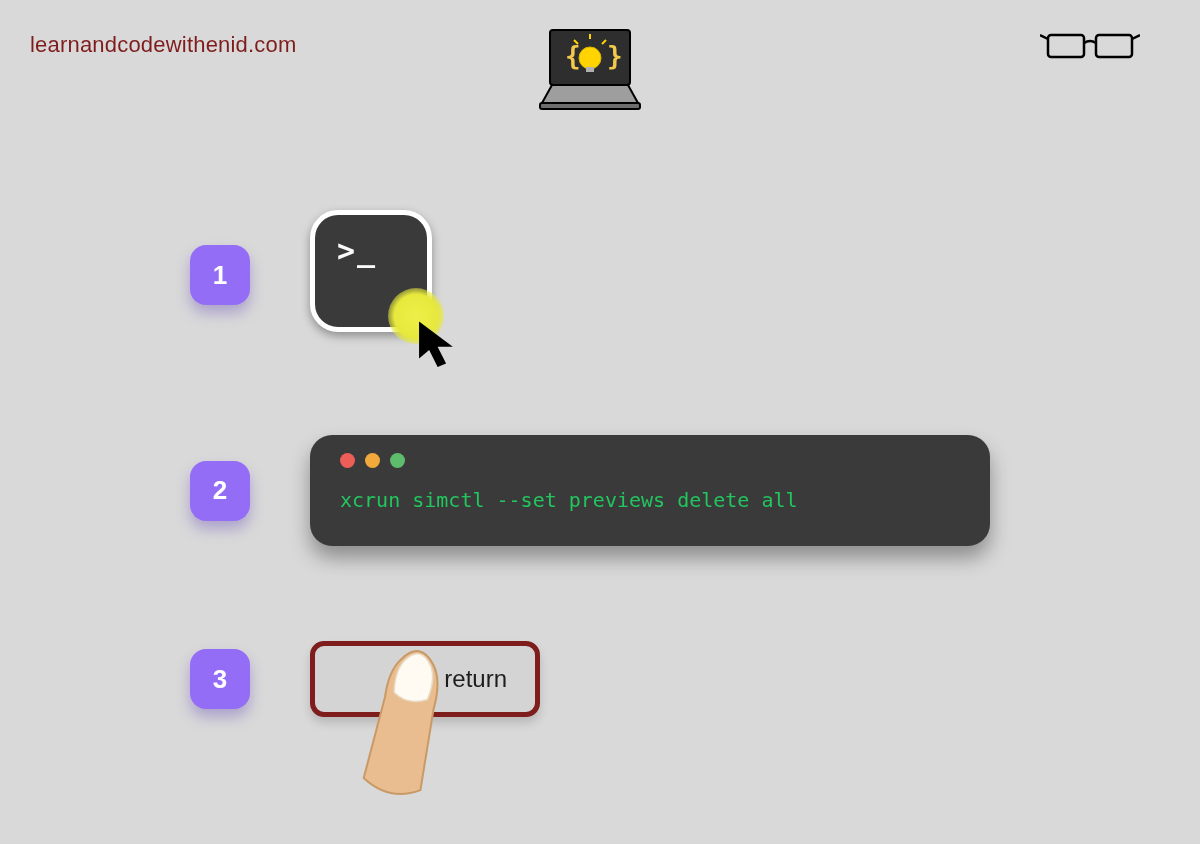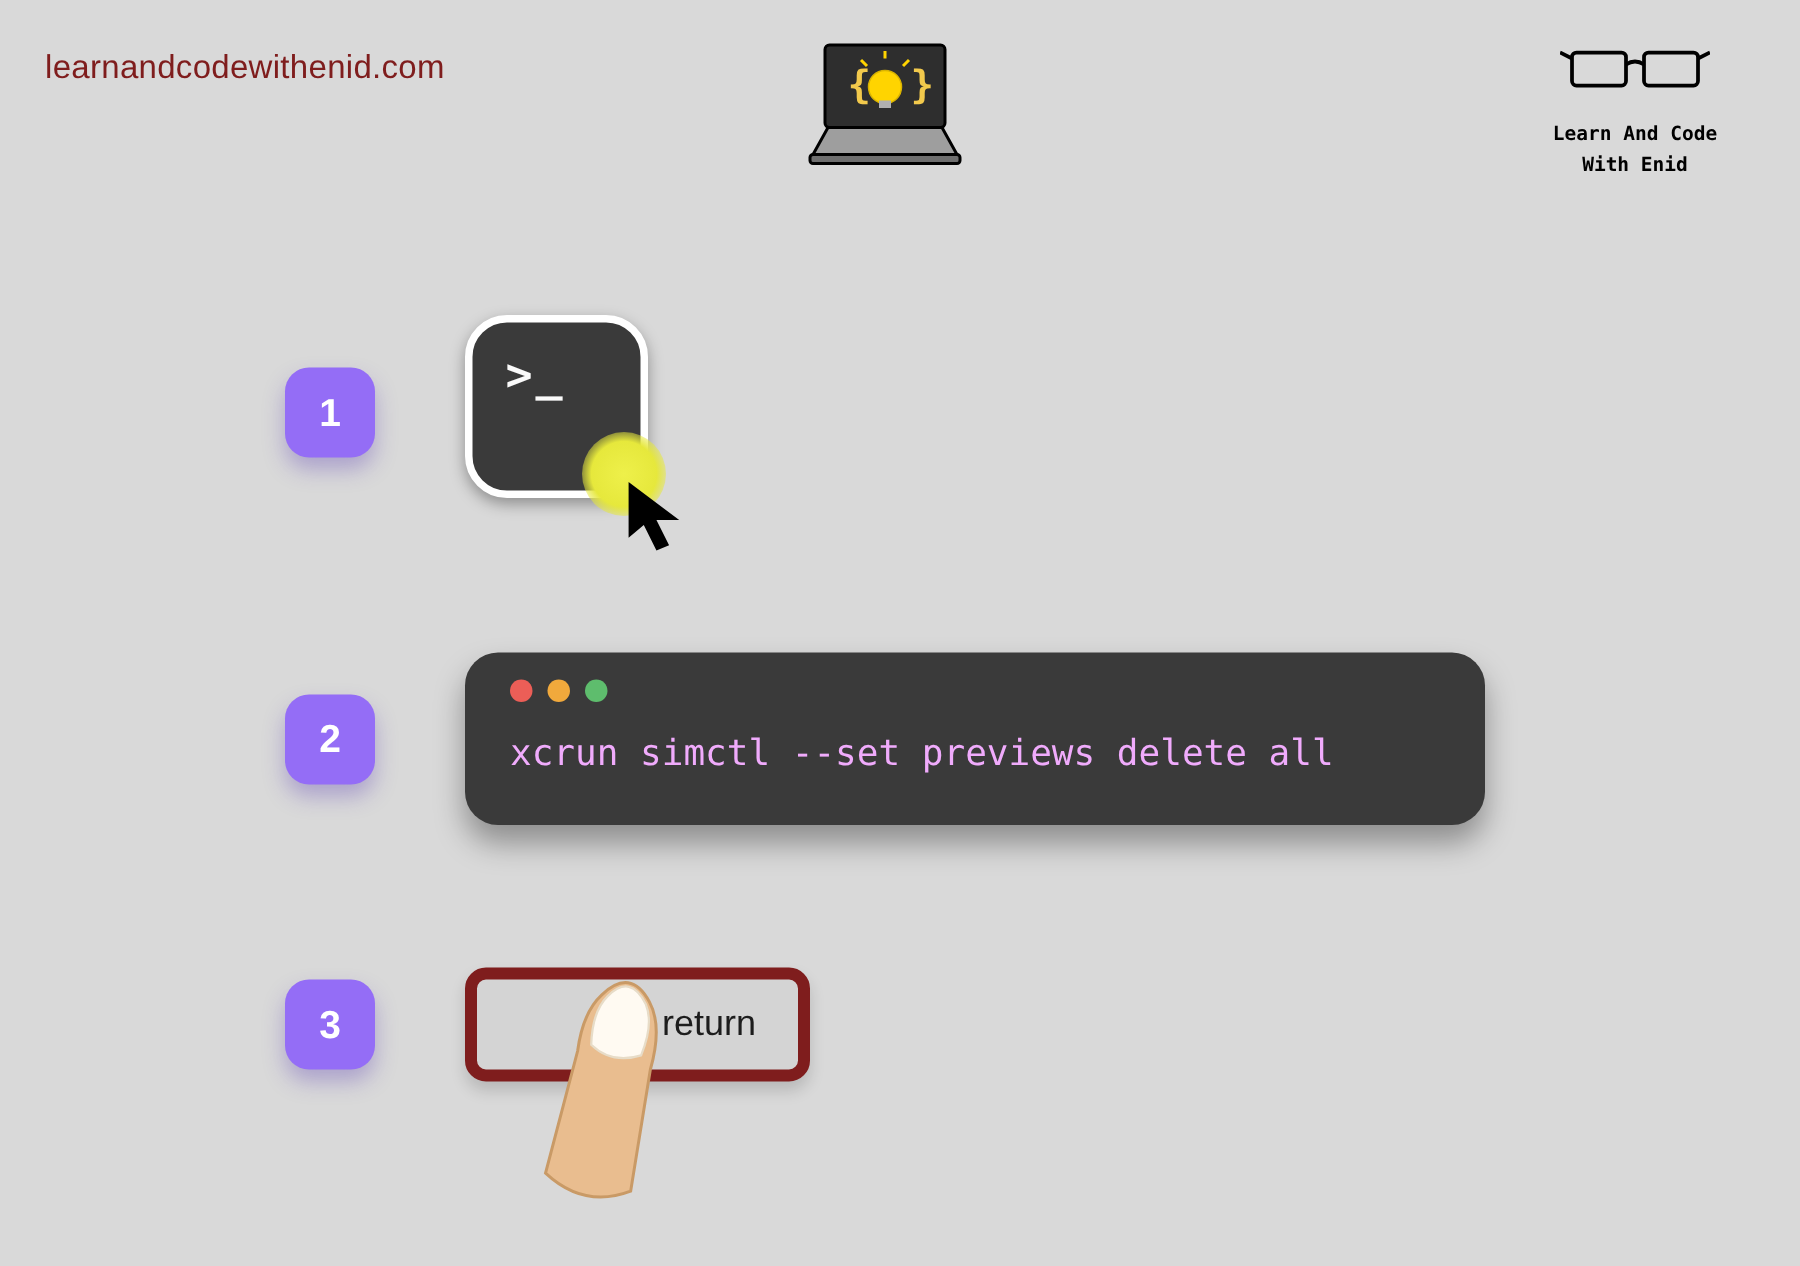--- a/index.html
+++ b/index.html
@@ -125,34 +125,34 @@
     padding: 18px 30px 34px 30px;
     width: 680px;
   }
   .traffic-lights { display: flex; gap: 10px; margin-bottom: 20px; }
   .dot { width: 15px; height: 15px; border-radius: 50%; }
   .dot.red { background: #ec5e57; }
   .dot.yellow { background: #f1a93c; }
   .dot.green { background: #5ebd6d; }
   .term-cmd {
     font-family: ui-monospace, "SF Mono", Menlo, Consolas, monospace;
-    color: #f0abfc;
-    font-size: 24px;
+    color: #22c55e;
+    font-size: 20px;
     white-space: nowrap;
   }
 
   
   .return-key-wrap {
     position: relative;
   }
   .return-key {
     width: 230px;
     height: 76px;
     background: #d4d4d4;
-    border: 8px solid #7f1d1d;
+    border: 5px solid #7f1d1d;
     border-radius: 14px;
     display: flex;
     align-items: center;
     justify-content: flex-end;
     padding-right: 28px;
     color: #1d1d1d;
     font-size: 24px;
     box-shadow: 0 6px 10px rgba(0,0,0,0.15);
   }
   .finger {
@@ -192,24 +192,20 @@
 <div class="brand-block">
   <span class="glasses-icon">
     <svg width="100" height="40" viewBox="0 0 100 40">
       <rect x="8" y="10" width="36" height="22" rx="3" fill="none" stroke="#000" stroke-width="2.5"></rect>
       <rect x="56" y="10" width="36" height="22" rx="3" fill="none" stroke="#000" stroke-width="2.5"></rect>
       <path d="M44 18 Q50 14 56 18" fill="none" stroke="#000" stroke-width="2.5"></path>
       <line x1="8" y1="14" x2="0" y2="10" stroke="#000" stroke-width="2.5"></line>
       <line x1="92" y1="14" x2="100" y2="10" stroke="#000" stroke-width="2.5"></line>
     </svg>
   </span>
-  <div class="brand-text">
-    <div>Learn And Code</div>
-    <div>With Enid</div>
-  </div>
 </div>
 
 <div class="steps">
 
   <div class="step">
     <div class="step-badge">1</div>
     <div class="terminal-icon-wrap">
       <div class="terminal-tile">
         <div class="terminal-prompt">&gt;_</div>
       </div>

